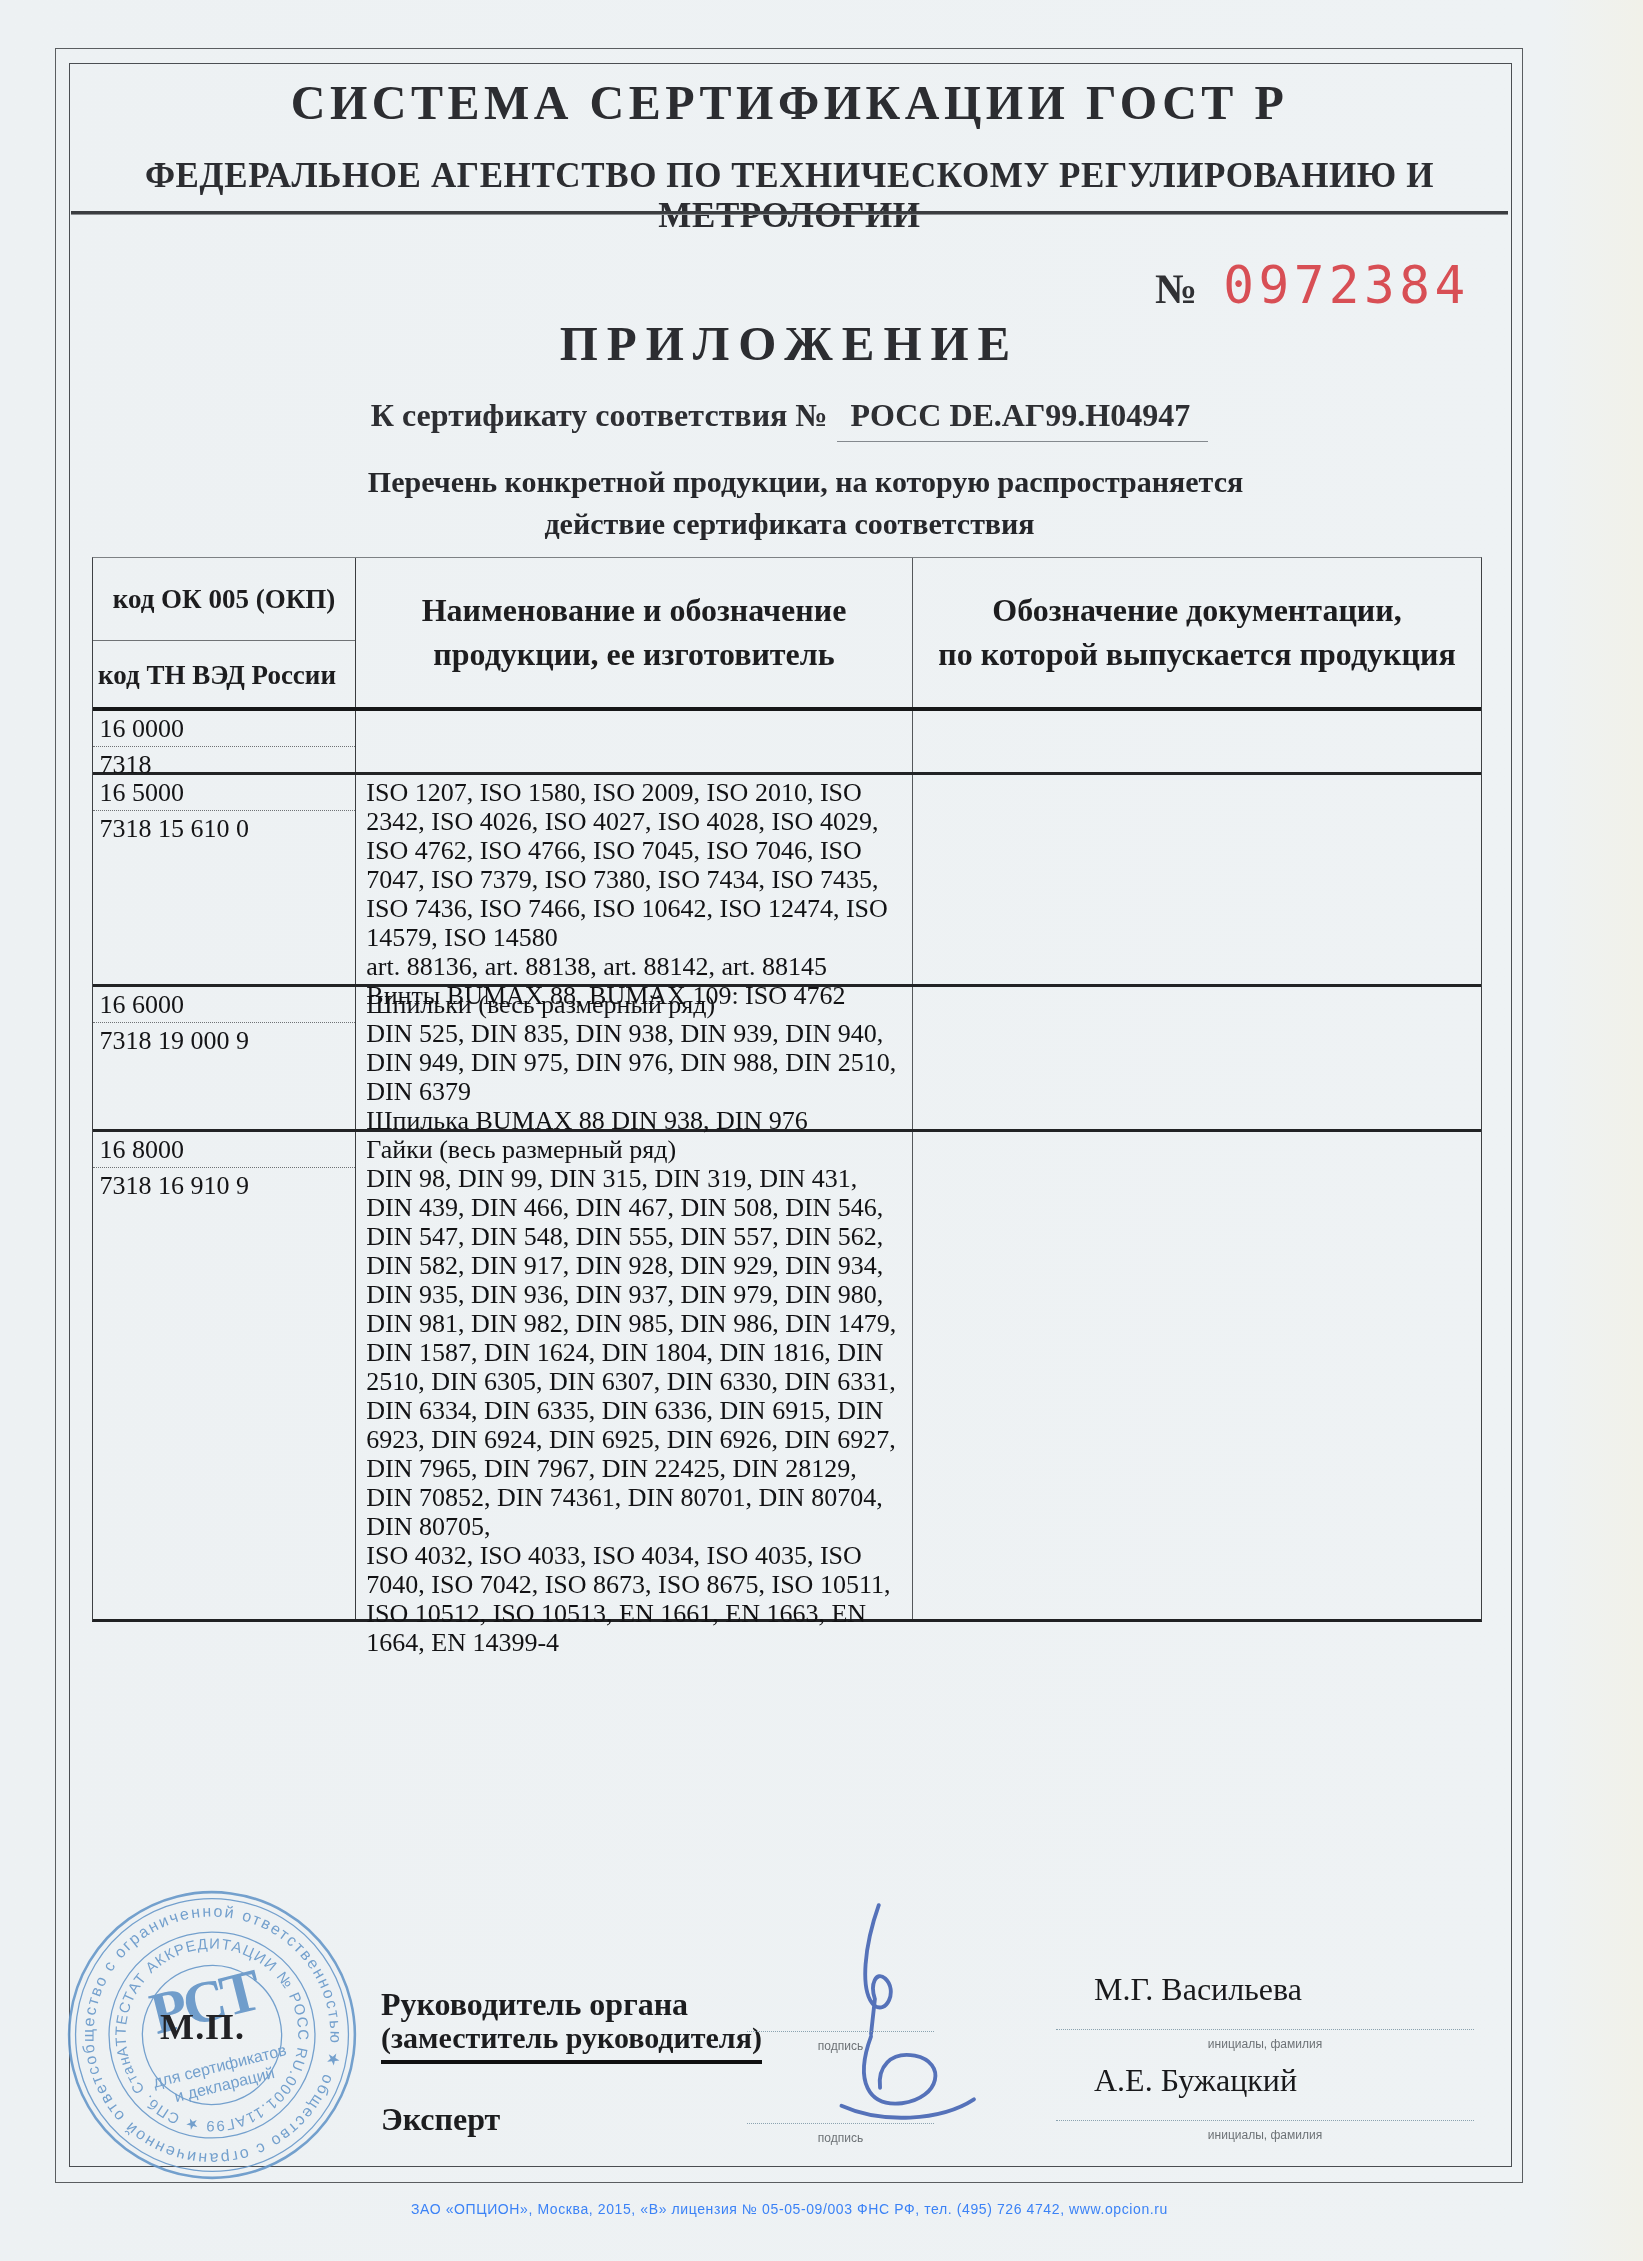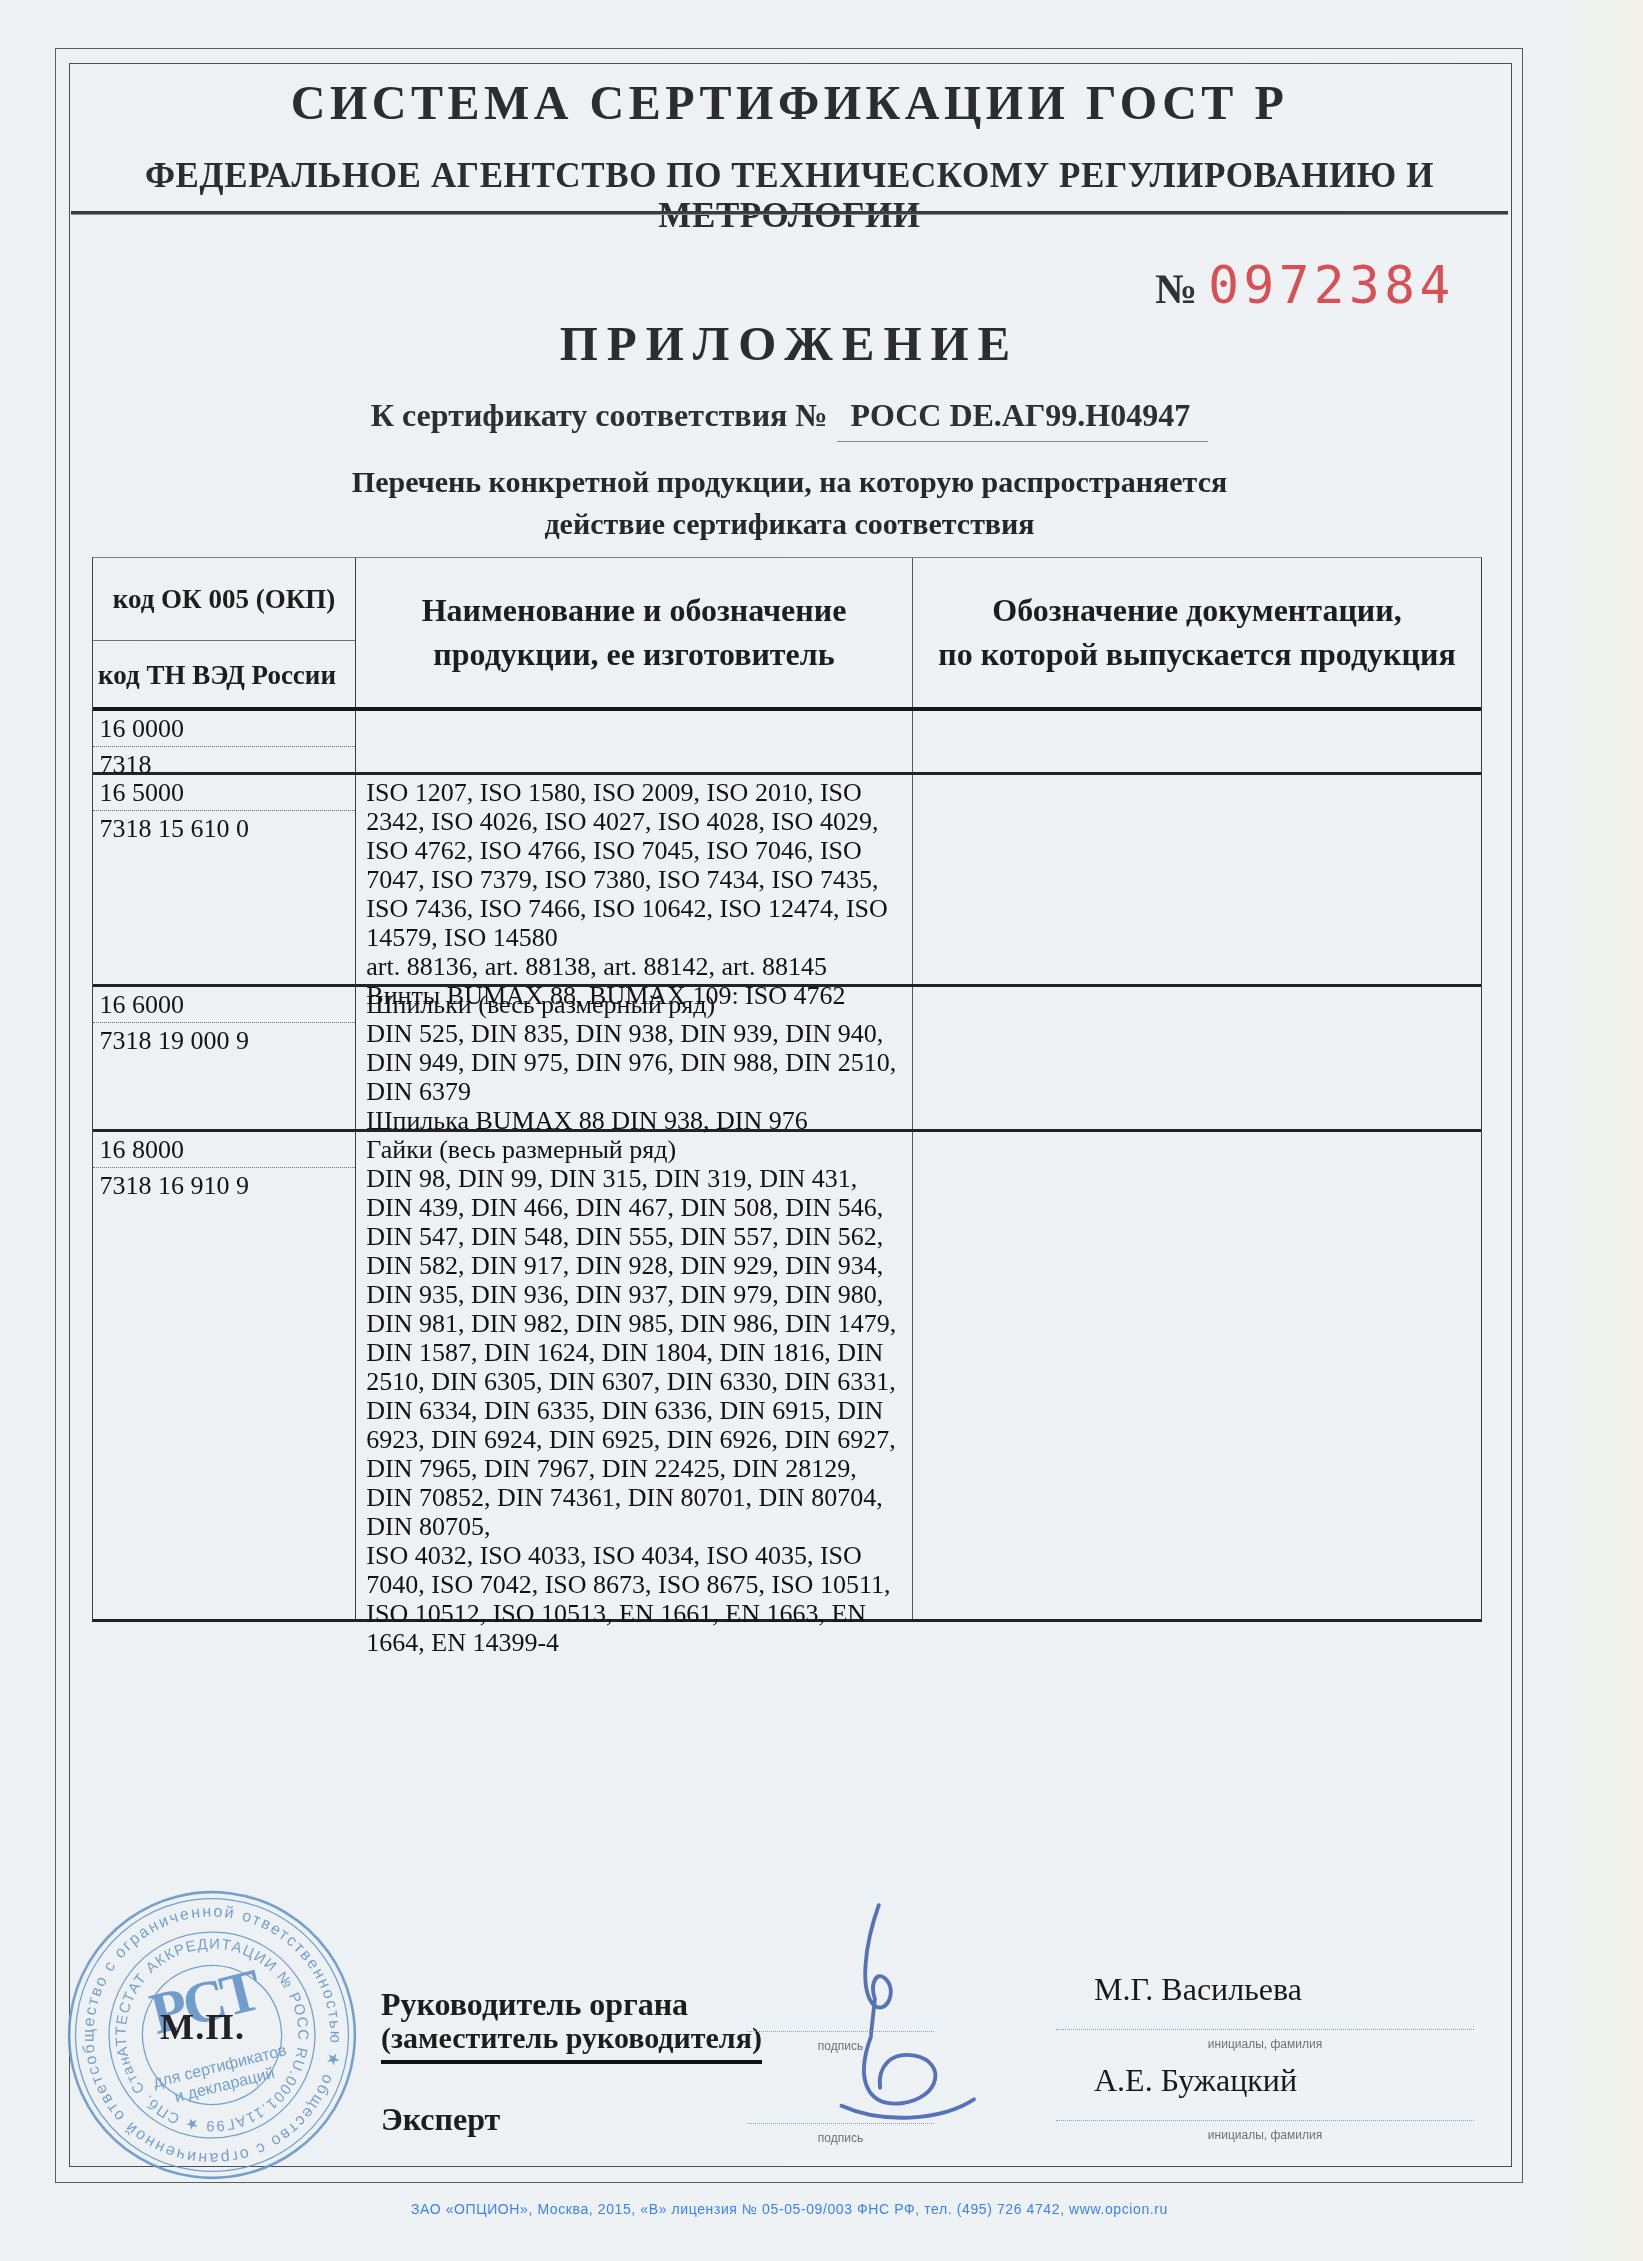--- a/index.html
+++ b/index.html
@@ -14,30 +14,30 @@
     border:1.9px solid #4b4e52;}
   .hdr-rule{position:absolute;left:71px;top:211px;width:1437px;height:0;
     border-top:3.2px solid #3b3d40;border-bottom:0.6px solid #8a8d90;}
   .title1{position:absolute;left:71px;top:75px;width:1437px;text-align:center;
     font-size:48px;font-weight:bold;letter-spacing:4.5px;color:#2c2d31;}
   .title2{position:absolute;left:71px;top:156px;width:1437px;text-align:center;
     font-size:35px;font-weight:bold;letter-spacing:0.6px;color:#2c2d31;}
   .blank-no{position:absolute;left:1155px;top:256px;white-space:nowrap;}
   .blank-no .nosign{font-size:42px;font-weight:bold;color:#303134;vertical-align:baseline;}
   .blank-no .digits{font-family:"DejaVu Sans Mono", monospace;font-size:51px;
-    letter-spacing:4.5px;color:#d84f55;margin-left:11px;}
+    letter-spacing:4.5px;color:#d84f55;margin-left:26px;}
   .appendix{position:absolute;left:71px;top:315px;width:1437px;text-align:center;
     font-size:49px;font-weight:bold;letter-spacing:9px;color:#2c2d31;}
   .certline{position:absolute;left:71px;top:397px;width:1437px;text-align:center;
     font-size:32px;font-weight:bold;color:#2e2f33;}
   .certline .certnum{font-weight:bold;border-bottom:1.9px solid #84898e;
     padding:0 18px 8px 14px;margin-left:9px;}
   .subtitle{position:absolute;left:71px;width:1437px;text-align:center;
     font-size:30px;font-weight:bold;color:#26272b;}
-  .sub1{top:465px;} .sub2{top:507px;}
+  .sub1{top:465px;padding-left:16px;} .sub2{top:507px;}
 
   
   .tbl{position:absolute;left:92px;top:557px;width:1388px;
     border-top:1.9px solid #7d8184;border-left:1.9px solid #3f4144;
     border-right:1.9px solid #3f4144;border-bottom:3.2px solid #202123;}
   .trow{display:flex;box-sizing:border-box;}
   .thead{height:153px;border-bottom:4.5px solid #161718;}
   .r0{height:64px;border-bottom:3.2px solid #222325;}
   .r1{height:212px;border-bottom:3.2px solid #222325;}
   .r2{height:145px;border-bottom:3.2px solid #222325;}

